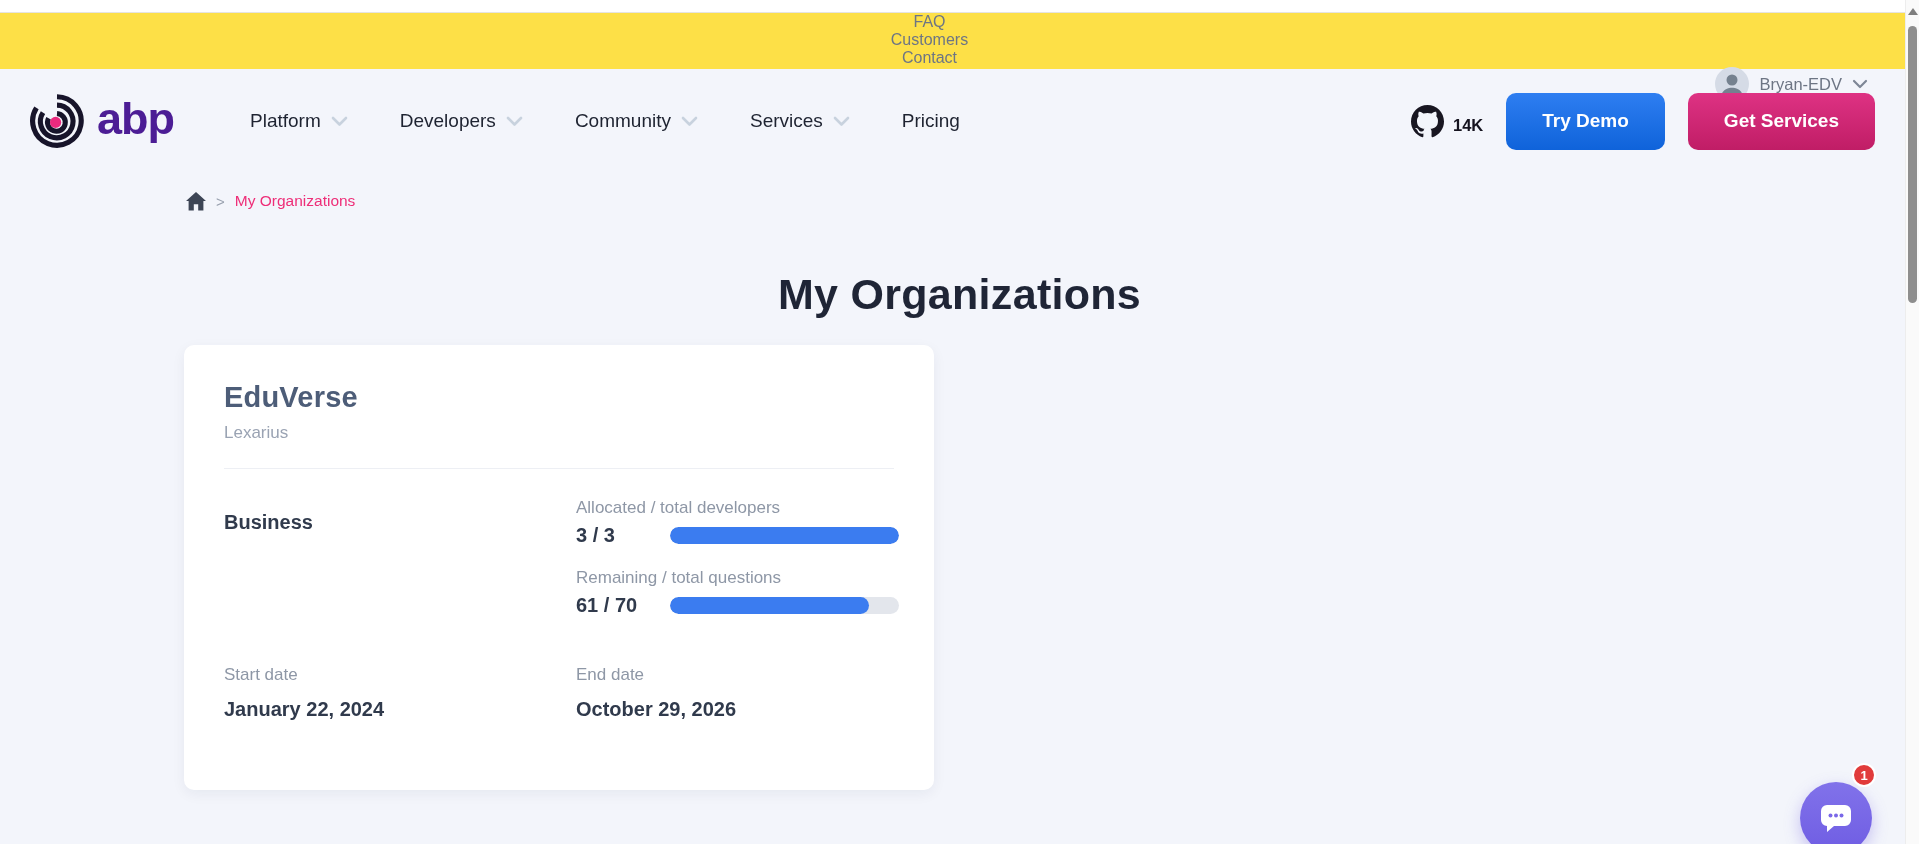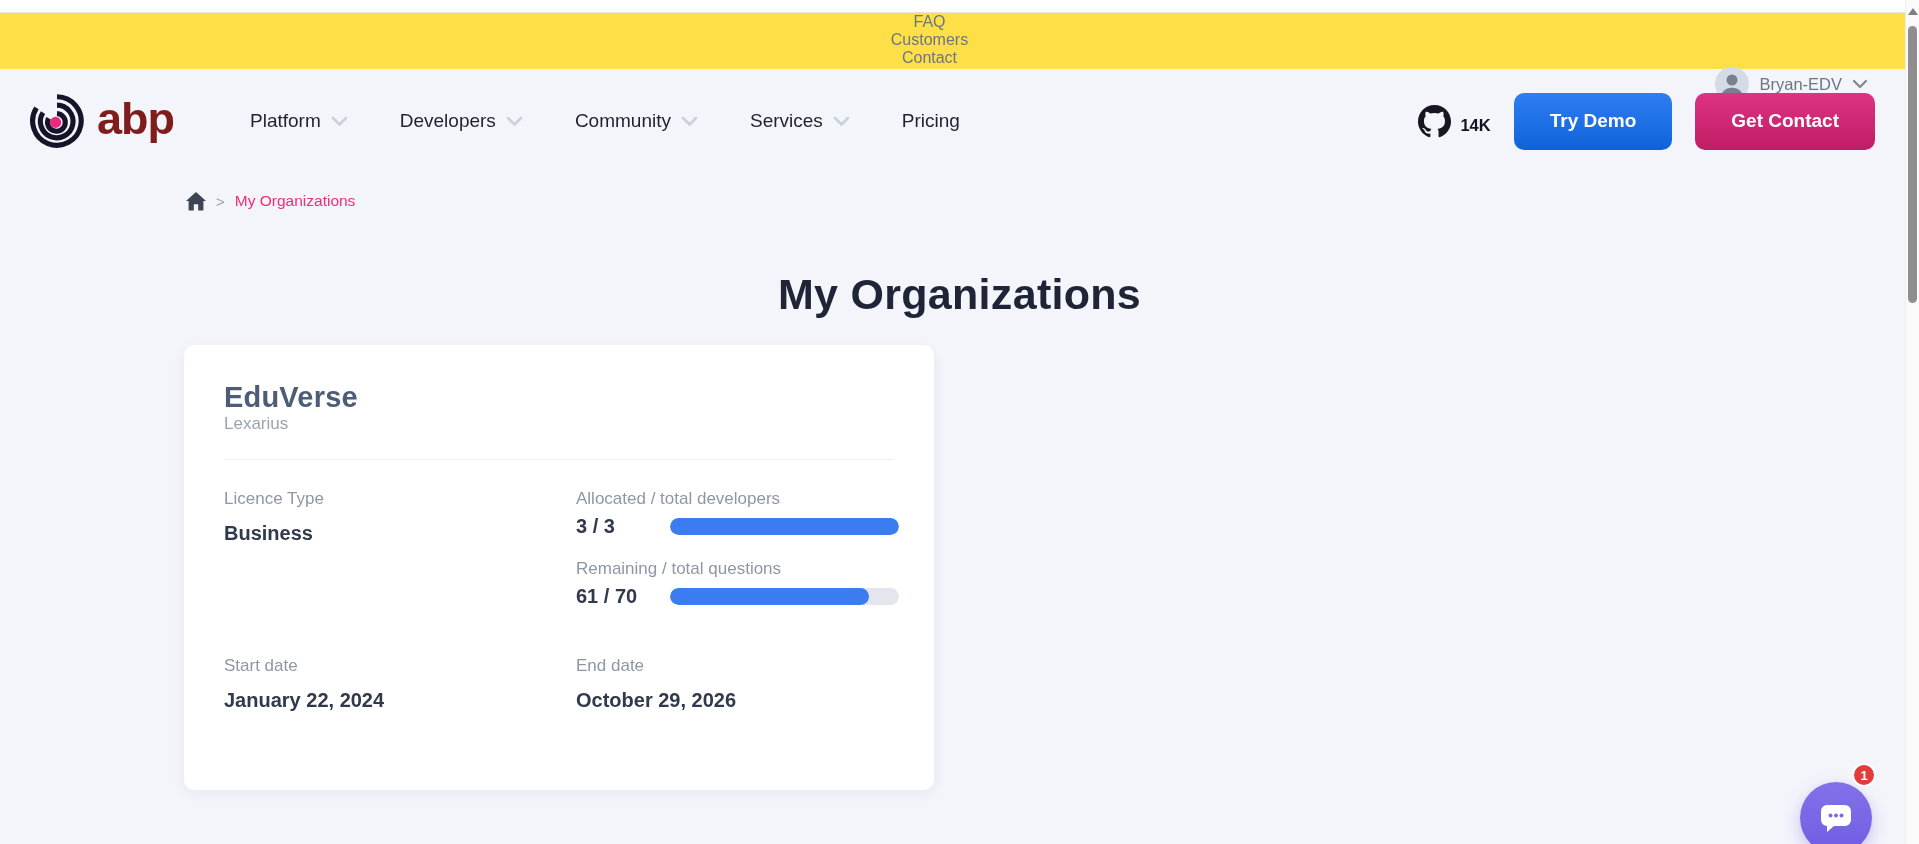--- a/index.html
+++ b/index.html
@@ -25,21 +25,21 @@
   }
   .user-menu { margin-left:auto; display:flex; align-items:center; gap:10px; cursor:pointer; }
   .user-name { color:#6d7584; font-size:16.5px; }
   .chev { stroke:#7e8796; stroke-width:2.2; fill:none; stroke-linecap:round; stroke-linejoin:round; }
   
   .navbar {
     height:104px; display:flex; align-items:center;
     padding:0 44px 0 29px;
   }
   .logo { display:flex; align-items:center; gap:12px; cursor:pointer; }
-  .logo-word { font-size:45px; font-weight:700; color:#7f1d1d; letter-spacing:-1px; line-height:1; padding-bottom:6px; }
+  .logo-word { font-size:45px; font-weight:700; color:#4c1d95; letter-spacing:-1px; line-height:1; padding-bottom:6px; }
   .nav-items { display:flex; align-items:center; margin-left:76px; gap:52px; }
   .nav-item { display:flex; align-items:center; gap:10px; cursor:pointer; }
   .nav-item span { font-size:19px; color:#1e2331; font-weight:500; }
   .nav-chev { stroke:#c8d2de; stroke-width:2.6; fill:none; stroke-linecap:round; stroke-linejoin:round; }
   .nav-right { margin-left:auto; display:flex; align-items:center; gap:23px; }
   .github-link { display:flex; align-items:center; gap:9px; cursor:pointer; }
   .github-count { font-size:16.5px; font-weight:600; color:#15131f;margin-top:9px; }
   .btn {
     height:57px; border:none; border-radius:10px; padding:0 36px;
     font-family:"Liberation Sans", sans-serif;
@@ -57,21 +57,21 @@
     font-size:43px; font-weight:800; color:#1f2536; letter-spacing:0.3px;
   }
   
   .card {
     margin:26px 0 0 184px; width:750px; height:445px;
     background:#ffffff; border-radius:10px;
     box-shadow:0 4px 14px rgba(25,35,65,0.06);
     padding:36px 40px;
   }
   .org-name { font-size:29px; font-weight:600; color:#4d5d78; letter-spacing:0.2px; }
-  .org-owner { font-size:17px; color:#9aa3b3; }
+  .org-owner { margin-top:9px; font-size:17px; color:#9aa3b3; }
   .card-divider { margin-top:25px; height:1px; background:#edeff4; }
   .card-grid { margin-top:29px; display:grid; grid-template-columns:352px 1fr; }
   .field-label { font-size:17px; color:#8e97a6; }
   .field-value { margin-top:13px; font-size:20px; font-weight:700; color:#303a4c; }
   .meter-row { margin-top:6px; display:flex; align-items:center; }
   .meter-value { font-size:20px; font-weight:700; color:#303a4c; min-width:80px; }
   .meter-track {
     width:229px; height:17px; border-radius:8.5px; background:#e3e6ec;
     margin-left:14px; overflow:hidden;
   }
@@ -177,21 +177,21 @@
   </nav>
 
   <div class="nav-right">
     <div class="github-link">
       <svg width="33" height="33" viewBox="0 0 24 24">
         <path fill="#181621" d="M12 0C5.37 0 0 5.37 0 12c0 5.3 3.438 9.8 8.205 11.387.6.113.82-.258.82-.577 0-.285-.01-1.04-.015-2.04-3.338.724-4.042-1.61-4.042-1.61-.546-1.385-1.333-1.754-1.333-1.754-1.09-.745.082-.73.082-.73 1.205.085 1.838 1.238 1.838 1.238 1.07 1.835 2.81 1.305 3.495.998.108-.776.417-1.305.76-1.605-2.665-.3-5.466-1.332-5.466-5.93 0-1.31.465-2.38 1.235-3.22-.135-.303-.54-1.523.105-3.176 0 0 1.005-.322 3.3 1.23.96-.267 1.98-.399 3-.405 1.02.006 2.04.138 3 .405 2.28-1.552 3.285-1.23 3.285-1.23.645 1.653.24 2.873.12 3.176.765.84 1.23 1.91 1.23 3.22 0 4.61-2.805 5.625-5.475 5.92.43.37.81 1.102.81 2.222 0 1.606-.015 2.896-.015 3.286 0 .315.21.69.825.57C20.565 21.795 24 17.295 24 12c0-6.63-5.37-12-12-12z"></path>
       </svg>
       <span class="github-count">14K</span>
     </div>
     <button class="btn btn-demo">Try Demo</button>
-    <button class="btn btn-start">Get Contact</button>
+    <button class="btn btn-start">Get Services</button>
   </div>
 </div>
 
 <div class="breadcrumb">
   <a style="display:flex;">
     <svg width="20" height="19" viewBox="0 0 20 19">
       <path d="M10 0 L0 9 h2.6 v9.5 h5.2 v-6.2 h4.4 v6.2 h5.2 V9 H20 Z" fill="#3d4555"></path>
     </svg>
   </a>
   <span class="crumb-sep">&gt;</span>
@@ -200,21 +200,20 @@
 
 <h1 class="page-title">My Organizations</h1>
 
 <div class="card">
   <div class="org-name">EduVerse</div>
   <div class="org-owner">Lexarius</div>
   <div class="card-divider"></div>
 
   <div class="card-grid">
     <div>
-      <div class="field-label">Licence Type</div>
       <div class="field-value">Business</div>
     </div>
     <div>
       <div class="field-label">Allocated / total developers</div>
       <div class="meter-row">
         <span class="meter-value">3 / 3</span>
         <div class="meter-track">
           <div class="meter-fill" style="width: 100%;"></div>
         </div>
       </div>

